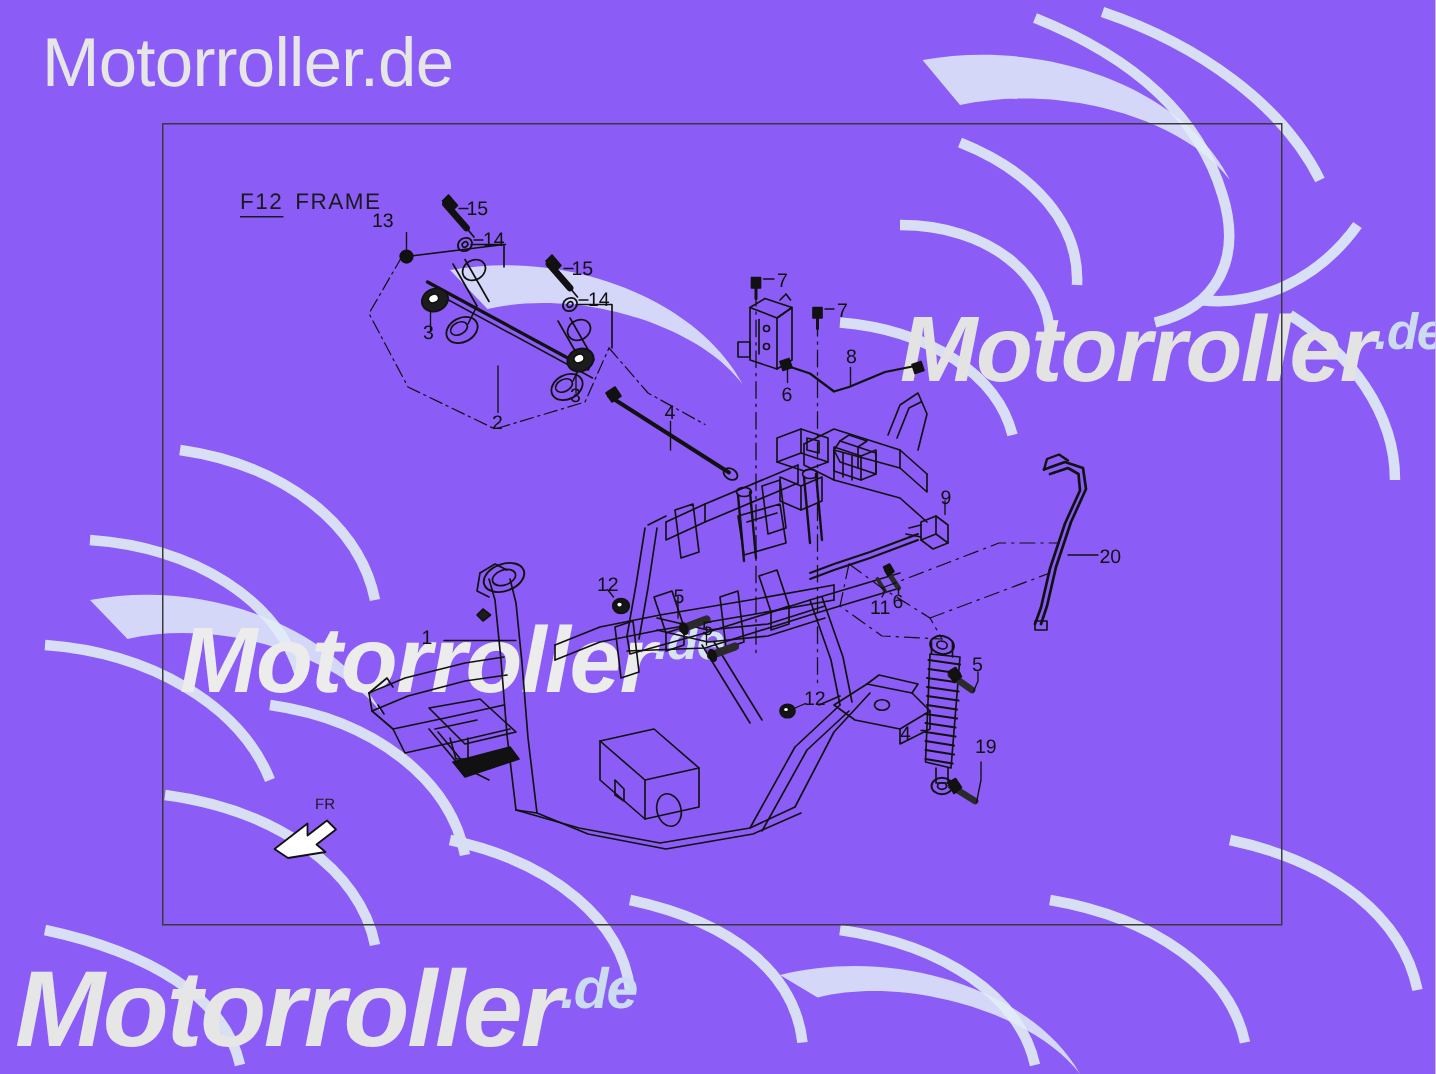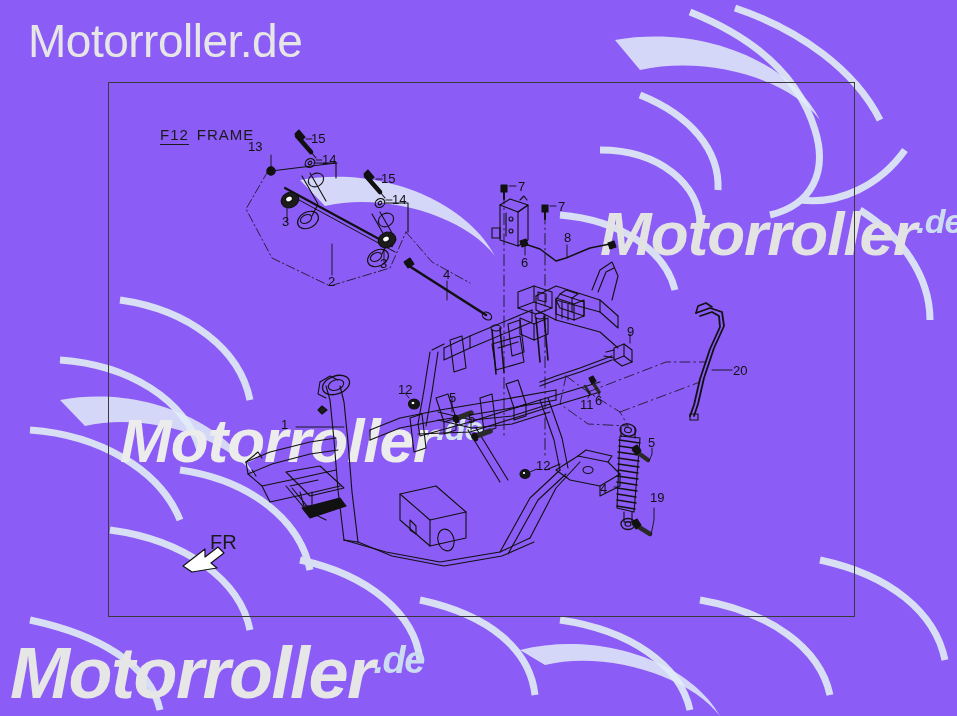--- a/index.html
+++ b/index.html
@@ -127,21 +127,21 @@
     font-family: "Liberation Sans", sans-serif;
     font-size: 13px;
     color: #111111;
     white-space: nowrap;
   }
   .fr-label {
     position: absolute;
     left: 210px;
     top: 531px;
     font-family: "Liberation Sans", sans-serif;
-    font-size: 20px;
+    font-size: 10px;
     color: #1a1a1a;
   }
 </style>
 </head>
 <body>
 
 <div id="page">
 
   <svg class="drawing" viewBox="0 0 957 716">
     <g fill="none" stroke="#dde7f5" stroke-width="7" opacity="0.95">

